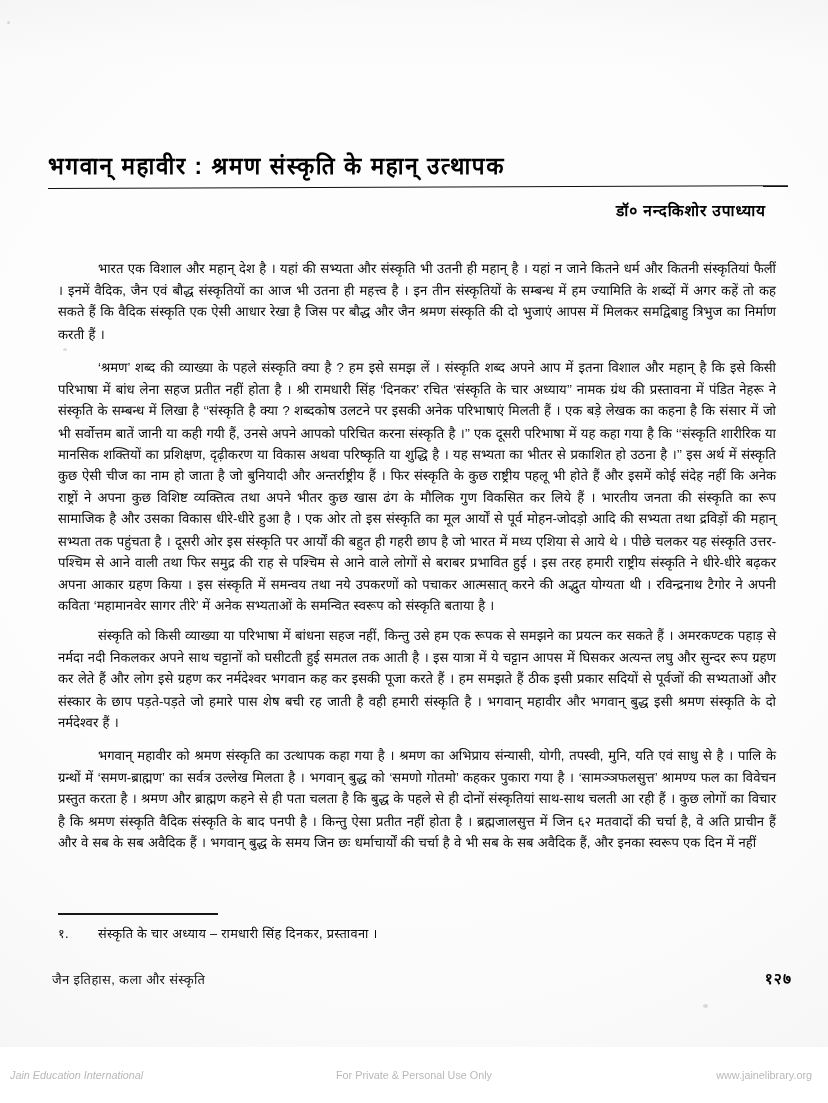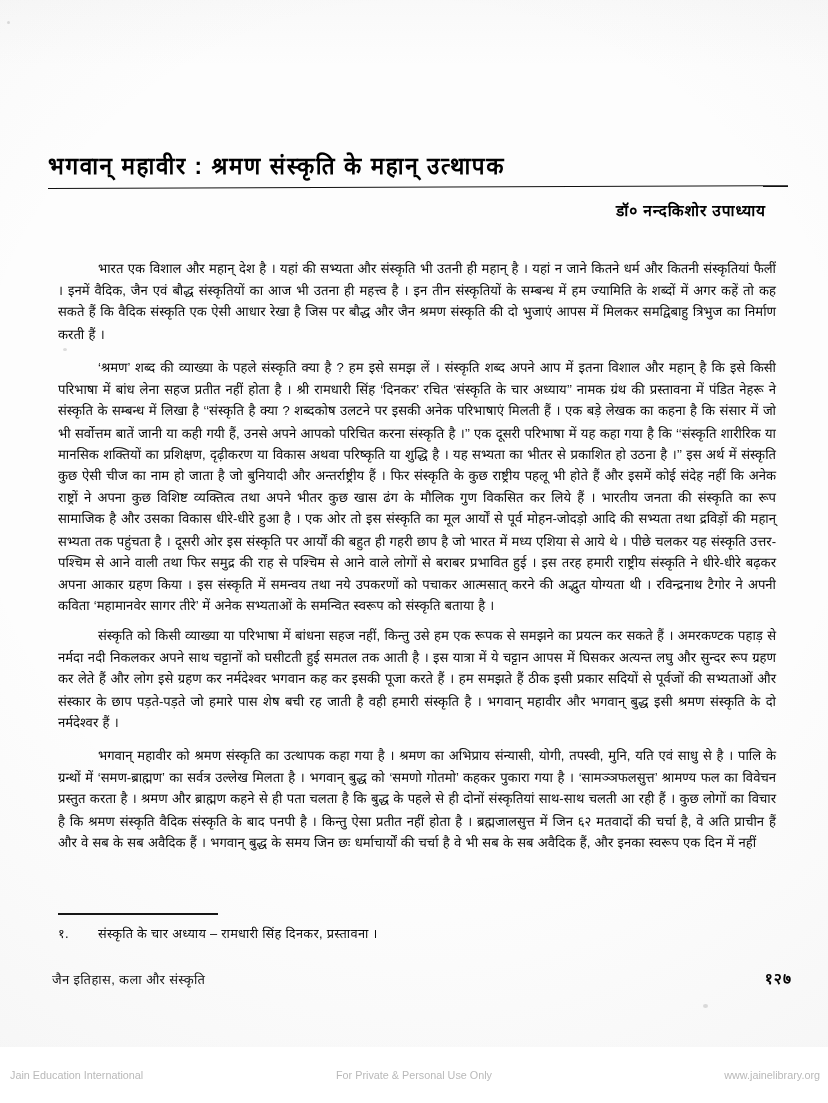--- a/index.html
+++ b/index.html
@@ -144,23 +144,23 @@
     bottom: 0;
     height: 56px;
     background: #ffffff;
     display: flex;
     align-items: center;
     font-family: "Liberation Sans", "DejaVu Sans", sans-serif;
     font-size: 10.8px;
     color: #b9b9b9;
     z-index: 6;
   }
-  .wm-left   { position: absolute; left: 10px;  white-space: nowrap; }
+  .wm-left   { position: absolute; left: 10px;  white-space: nowrap; font-style: italic; }
   .wm-center { position: absolute; left: 50%; transform: translateX(-50%); white-space: nowrap; }
-  .wm-right  { position: absolute; right: 8px; white-space: nowrap; }
+  .wm-right  { position: absolute; right: 16px; white-space: nowrap; }
 
   
   .speck {
     position: absolute;
     background: #dcdcdc;
     border-radius: 50%;
     z-index: 4;
   }
 </style>
 </head>

